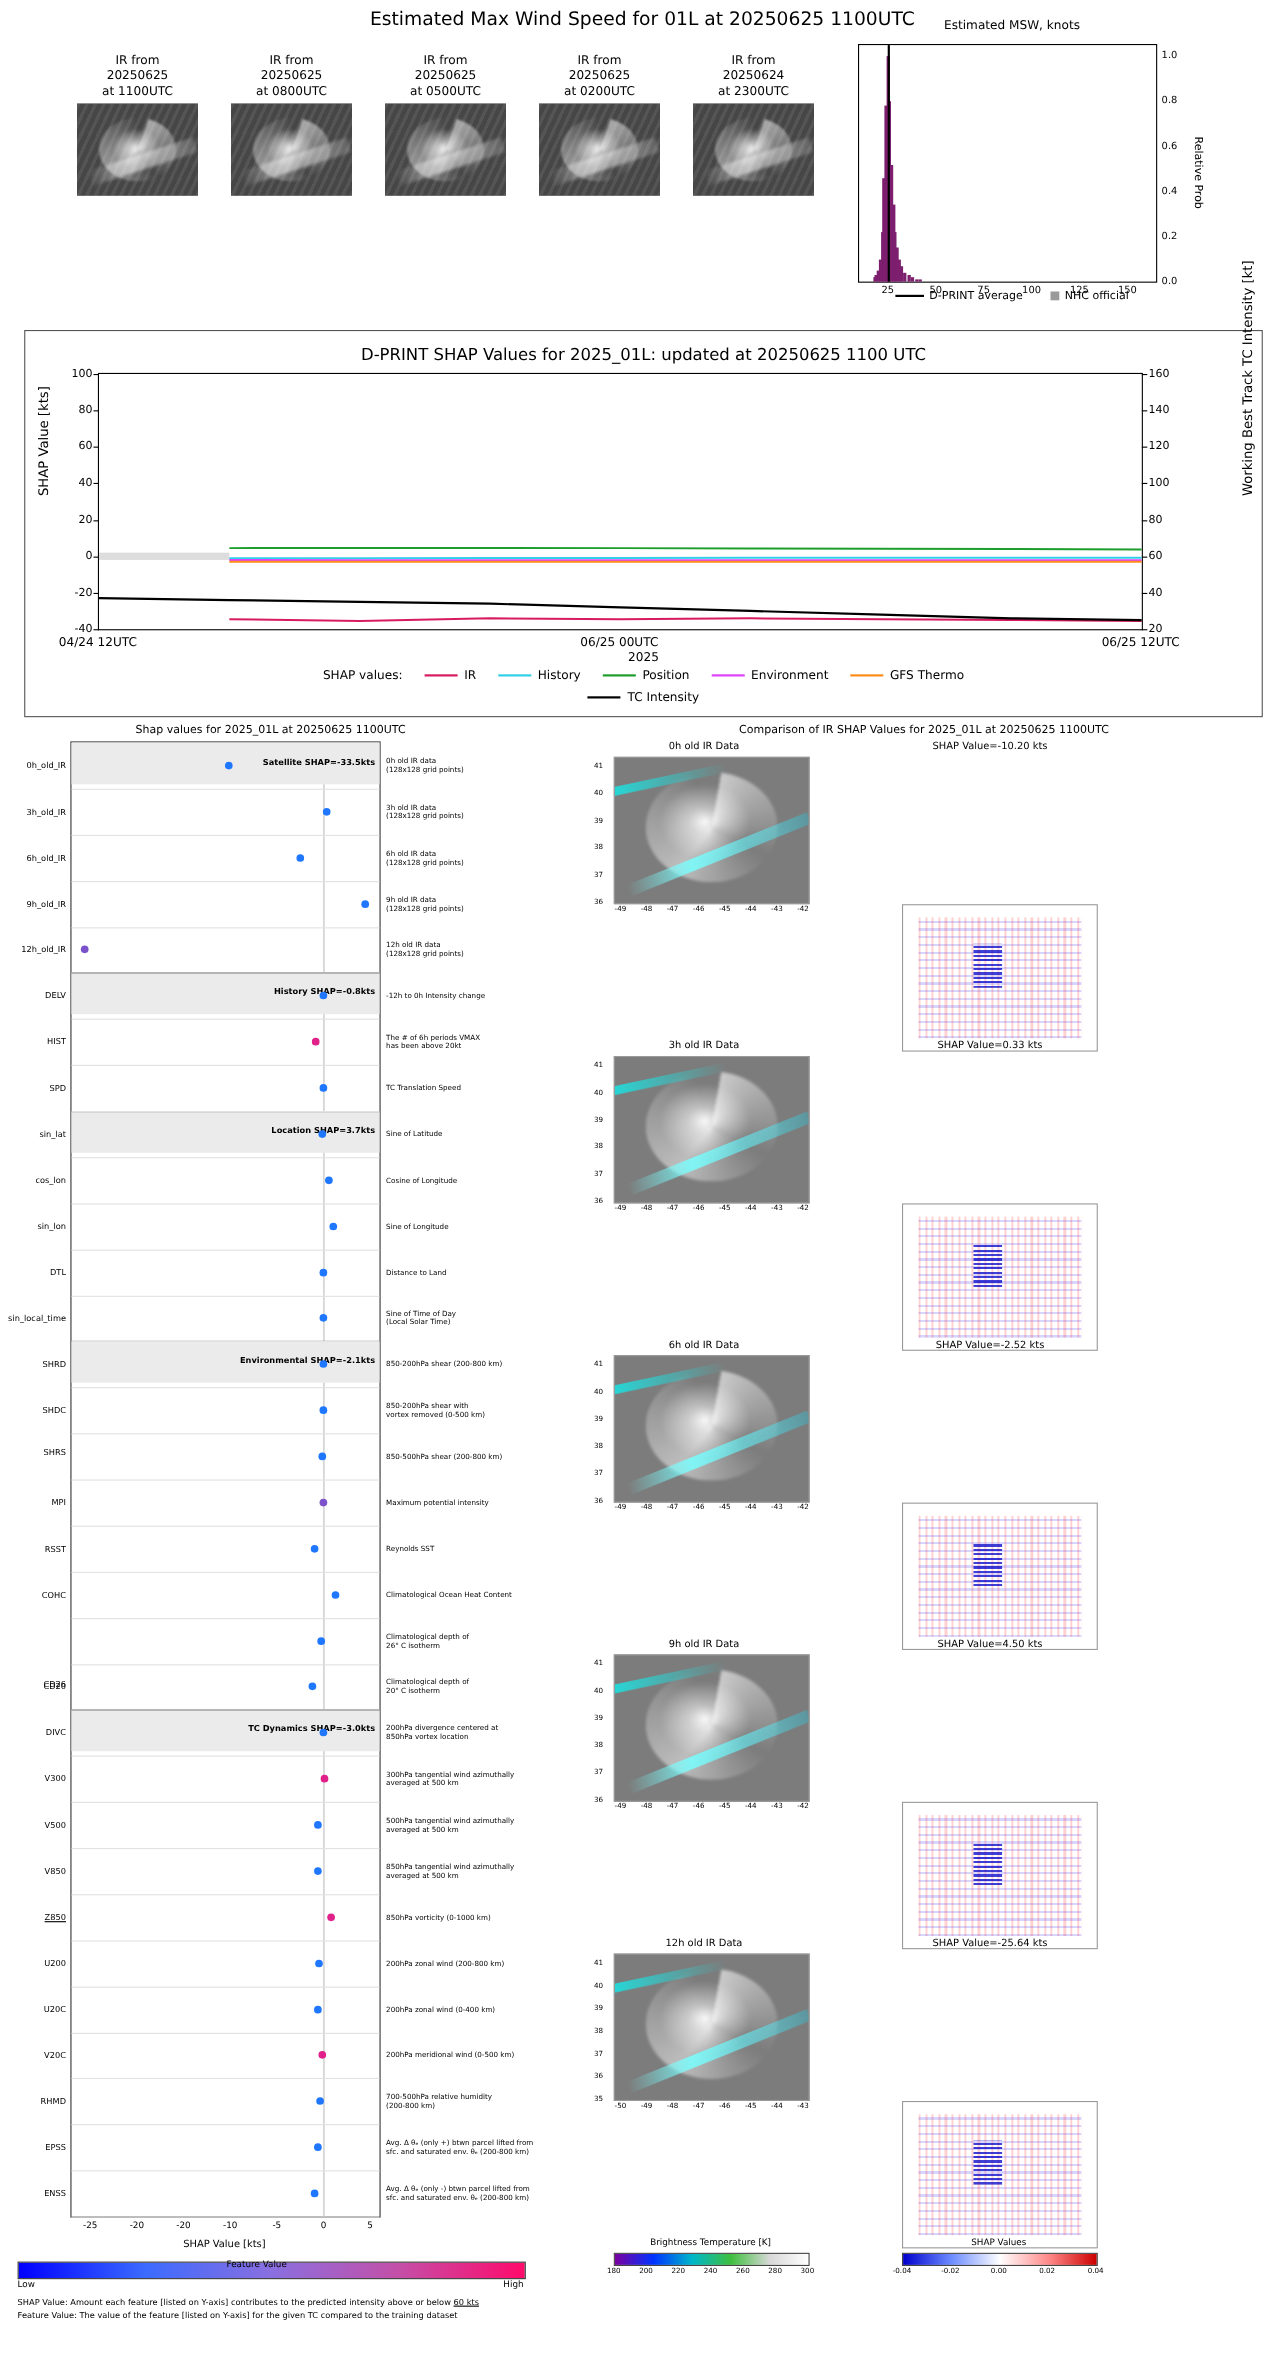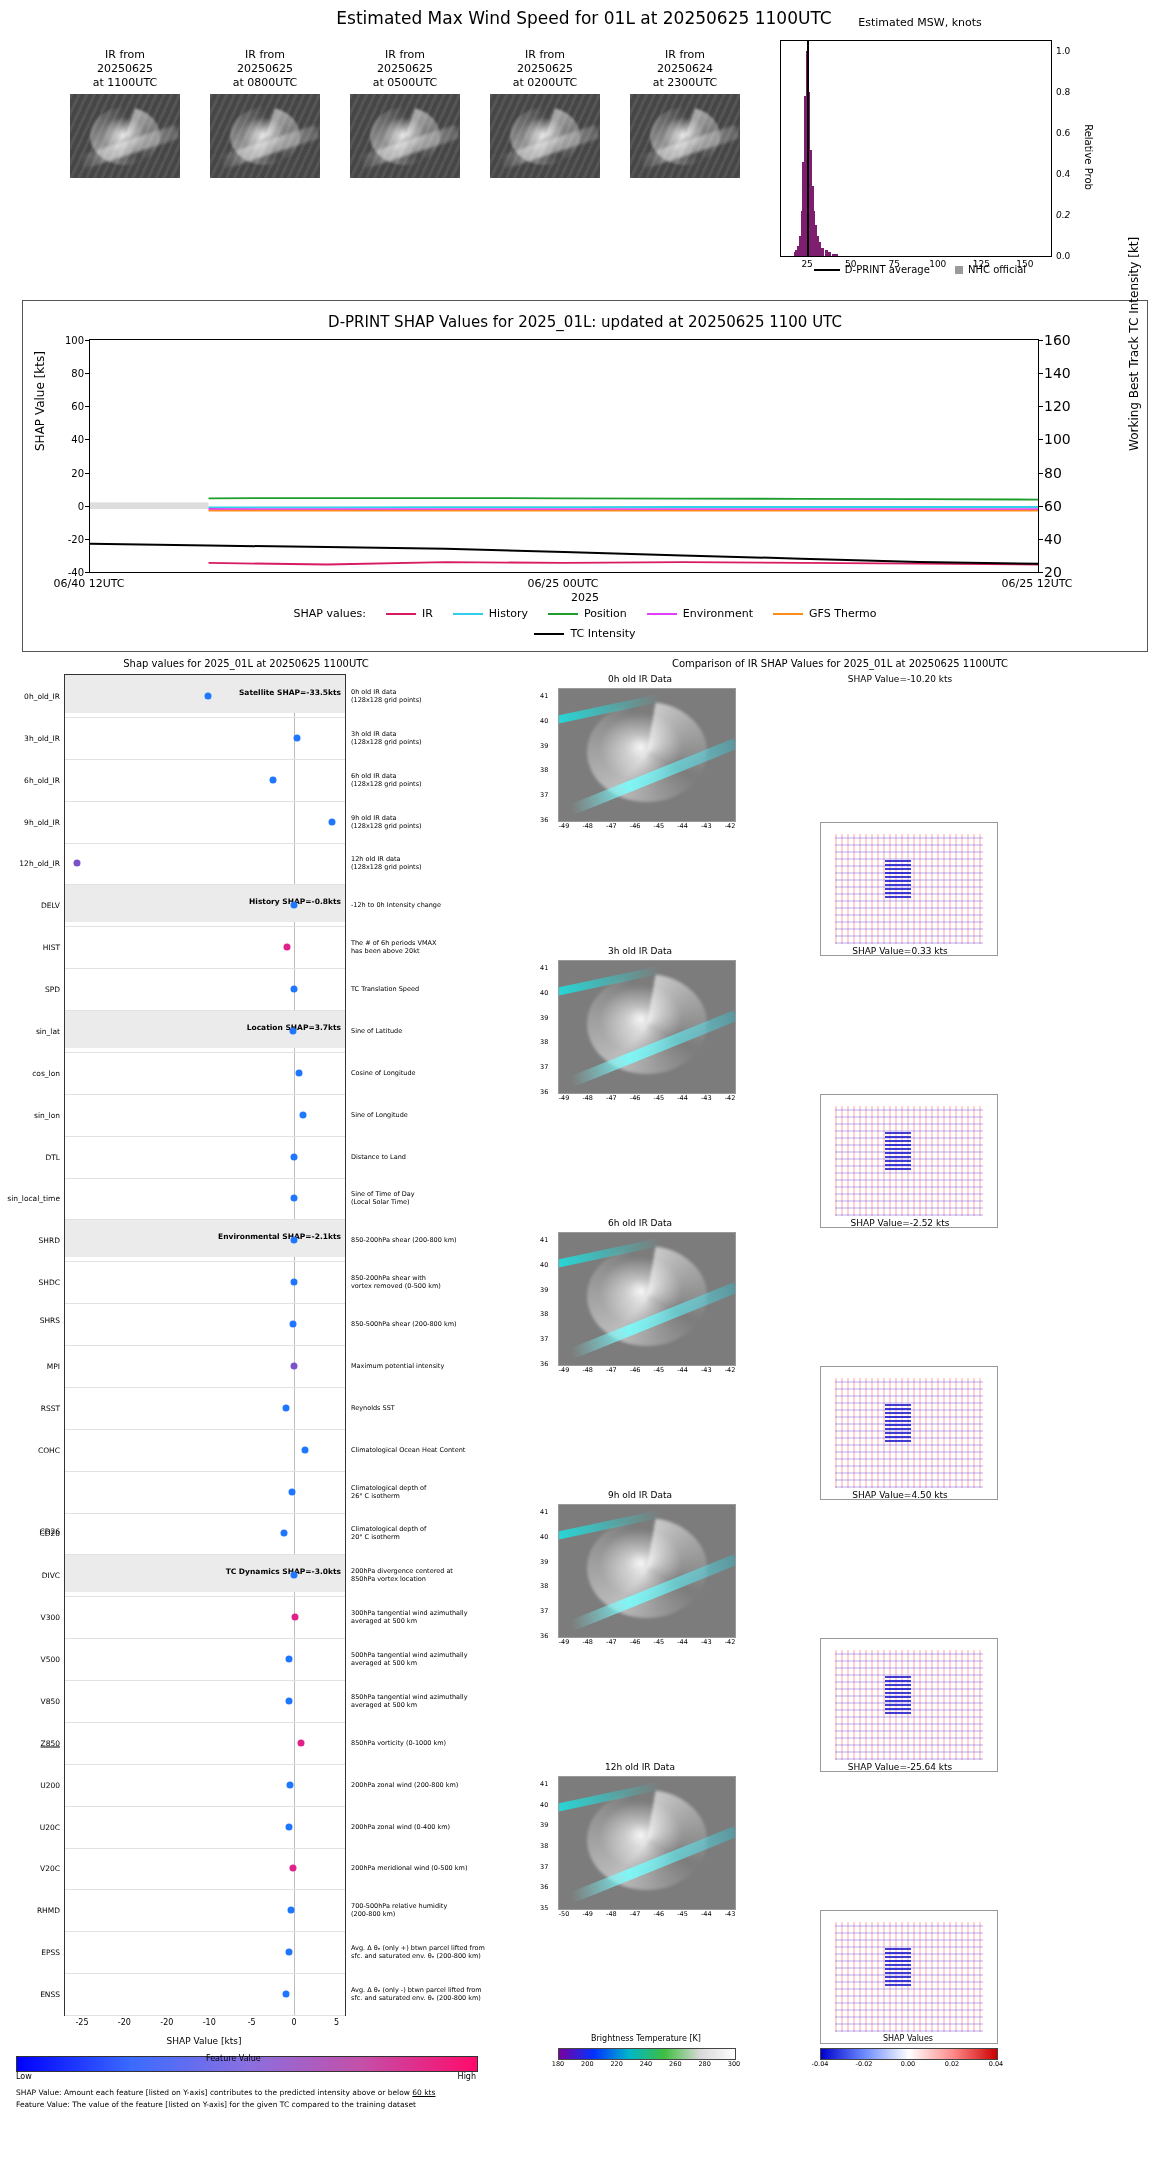--- a/index.html
+++ b/index.html
@@ -33,21 +33,21 @@
   #hist-ylabel{position:absolute;right:-52px;top:50%;transform:translateY(-50%) rotate(90deg);font-size:10px;white-space:nowrap;}
   #hist-legend{position:absolute;left:0;top:232px;width:300px;text-align:center;font-size:10px;}
   .lg-line{display:inline-block;width:26px;height:2px;background:#000;vertical-align:middle;margin-right:5px;}
   .lg-sq{display:inline-block;width:8px;height:8px;background:#9a9a9a;vertical-align:middle;margin:0 5px 0 22px;}
 
   
   #ts-box{left:22px;top:300px;width:1124px;height:350px;border:1px solid #555;}
   #ts-title{position:absolute;left:0;top:12px;width:1124px;text-align:center;font-size:15px;}
   #ts-plot{position:absolute;left:66px;top:38px;width:948px;height:232px;border:1px solid #000;background:#fff;}
   .ts-yl{position:absolute;font-size:10px;transform:translateY(-50%);right:calc(100% + 6px);white-space:nowrap;}
-  .ts-yr{position:absolute;font-size:14px;transform:translateY(-50%);left:calc(100% + 6px);white-space:nowrap;}
+  .ts-yr{position:absolute;font-size:10px;transform:translateY(-50%);left:calc(100% + 6px);white-space:nowrap;}
   .ts-tick{position:absolute;right:100%;width:5px;height:1px;background:#000;}
   .ts-tickr{position:absolute;left:100%;width:5px;height:1px;background:#000;}
   #ts-ylabel-left{position:absolute;left:10px;top:150px;transform:rotate(-90deg);transform-origin:left top;font-size:12px;white-space:nowrap;}
   #ts-ylabel-right{position:absolute;left:1104px;top:150px;transform:rotate(-90deg);transform-origin:left top;font-size:12px;white-space:nowrap;}
   .ts-xl{position:absolute;font-size:11px;transform:translateX(-50%);top:276px;}
   #ts-xsub{position:absolute;top:290px;left:562px;transform:translateX(-50%);font-size:11px;}
   #ts-legend{position:absolute;left:0;top:306px;width:1124px;text-align:center;font-size:11px;}
   #ts-legend2{position:absolute;left:0;top:326px;width:1124px;text-align:center;font-size:11px;}
   .lgi{display:inline-block;margin:0 10px;white-space:nowrap;}
   .lgc{display:inline-block;width:30px;height:2px;vertical-align:middle;margin-right:6px;}
@@ -202,21 +202,21 @@
       <div class="hbar" style="left: 50.8645px; width: 2.7871px; height: 2.04762px;"></div>
       <div class="hbar" style="left: 54.3484px; width: 2.7871px; height: 2.04762px;"></div>
       <div class="vline" style="left: 26.129px;"></div>
       <div class="hxlab" style="left: 26.129px; top: 218px;">25</div>
       <div class="hxlab" style="left: 69.6774px; top: 218px;">50</div>
       <div class="hxlab" style="left: 113.226px; top: 218px;">75</div>
       <div class="hxlab" style="left: 156.774px; top: 218px;">100</div>
       <div class="hxlab" style="left: 200.323px; top: 218px;">125</div>
       <div class="hxlab" style="left: 243.871px; top: 218px;">150</div>
       <div class="hylab" style="left: 275px; top: 210px;">0.0</div>
-      <div class="hylab" style="left: 275px; top: 169.048px; font-style: italic;">0.2</div>
+      <div class="hylab" style="left: 275px; top: 169.048px;">0.2</div>
       <div class="hylab" style="left: 275px; top: 128.095px;">0.4</div>
       <div class="hylab" style="left: 275px; top: 87.1429px;">0.6</div>
       <div class="hylab" style="left: 275px; top: 46.1905px;">0.8</div>
       <div class="hylab" style="left: 275px; top: 5.2381px;">1.0</div>
     </div>
   <div id="hist-ylabel">Relative Prob</div>
   <div id="hist-legend">
     <span class="lg-line"></span><span>D-PRINT average</span>
     <span class="lg-sq"></span><span>NHC official</span>
   </div>
@@ -265,21 +265,21 @@
         <path d="M118.5 169.0 L237.0 169.2 L355.5 169.2 L474.0 169.2 L592.5 169.2 L711.0 169.2 L829.5 169.2 L948.0 169.2" fill="none" stroke="#e040fb" stroke-width="1.8"></path>
         <path d="M118.5 170.7 L237.0 170.7 L355.5 170.7 L474.0 170.7 L592.5 170.7 L711.0 170.7 L829.5 170.7 L948.0 170.7" fill="none" stroke="#ff8c1a" stroke-width="1.8"></path>
         <path d="M0.0 203.8 L118.5 205.5 L237.0 207.1 L355.5 208.8 L474.0 212.1 L592.5 215.4 L711.0 218.7 L829.5 222.1 L948.0 223.7" fill="none" stroke="#000000" stroke-width="2"></path>
       </svg>
     </div>
   <div id="ts-ylabel-left">SHAP Value [kts]</div>
   <div id="ts-ylabel-right">Working Best Track TC Intensity [kt]</div>
   <div id="ts-xsub">2025</div>
   <div id="ts-legend"><span class="lgi">SHAP values:</span><span class="lgi"><span class="lgc" style="background:#d81b60"></span><span>IR</span></span><span class="lgi"><span class="lgc" style="background:#31d0e8"></span><span>History</span></span><span class="lgi"><span class="lgc" style="background:#1d9e2c"></span><span>Position</span></span><span class="lgi"><span class="lgc" style="background:#e040fb"></span><span>Environment</span></span><span class="lgi"><span class="lgc" style="background:#ff8c1a"></span><span>GFS Thermo</span></span></div>
   <div id="ts-legend2"><span class="lgi"><span class="lgc" style="background:#000000"></span><span>TC Intensity</span></span></div>
-<div class="ts-xl" style="left: 66px;">06/40 12UTC</div>
+<div class="ts-xl" style="left: 66px;">04/24 12UTC</div>
     <div class="ts-xl" style="left: 540px;">06/25 00UTC</div>
     <div class="ts-xl" style="left: 1014px;">06/25 12UTC</div>
   </div>
 
 <div class="abs" id="shap-panel">
   <div id="shap-title">Shap values for 2025_01L at 20250625 1100UTC</div>
   <div id="shap-axes">
       <div class="zeroline" style="left: 229.091px;"></div>
       <div class="grp-band" style="top: 0px; height: 37.6875px;"></div>
       <div class="grp-lab" style="top: 12.5625px;">Satellite  SHAP=-33.5kts</div>

